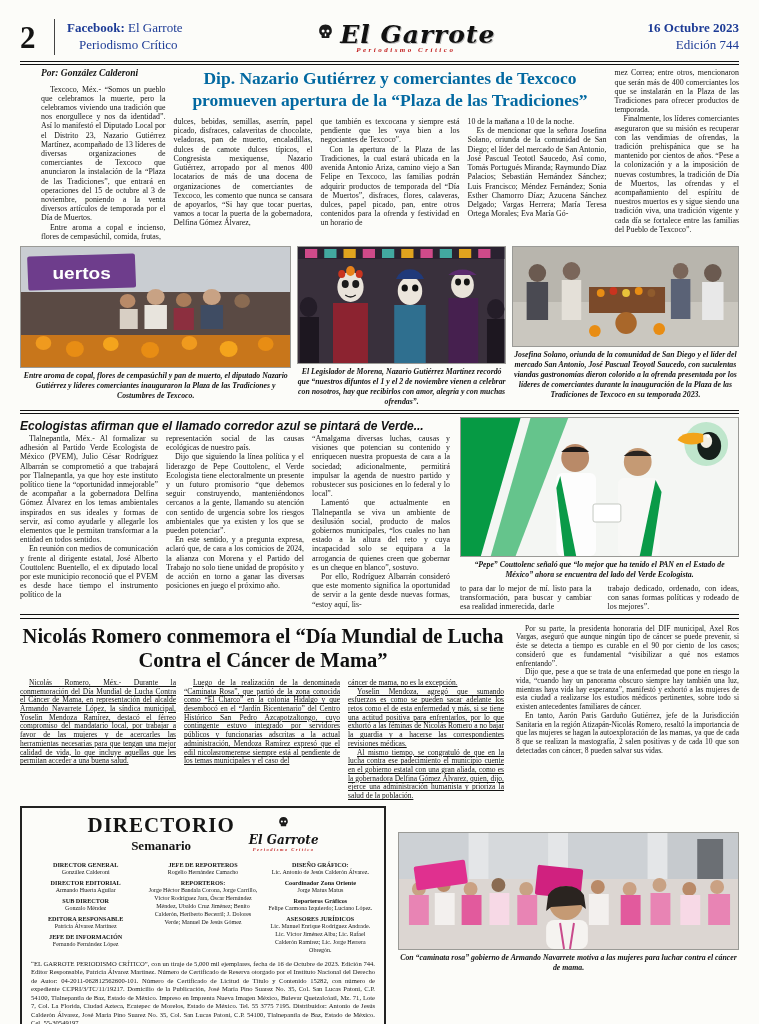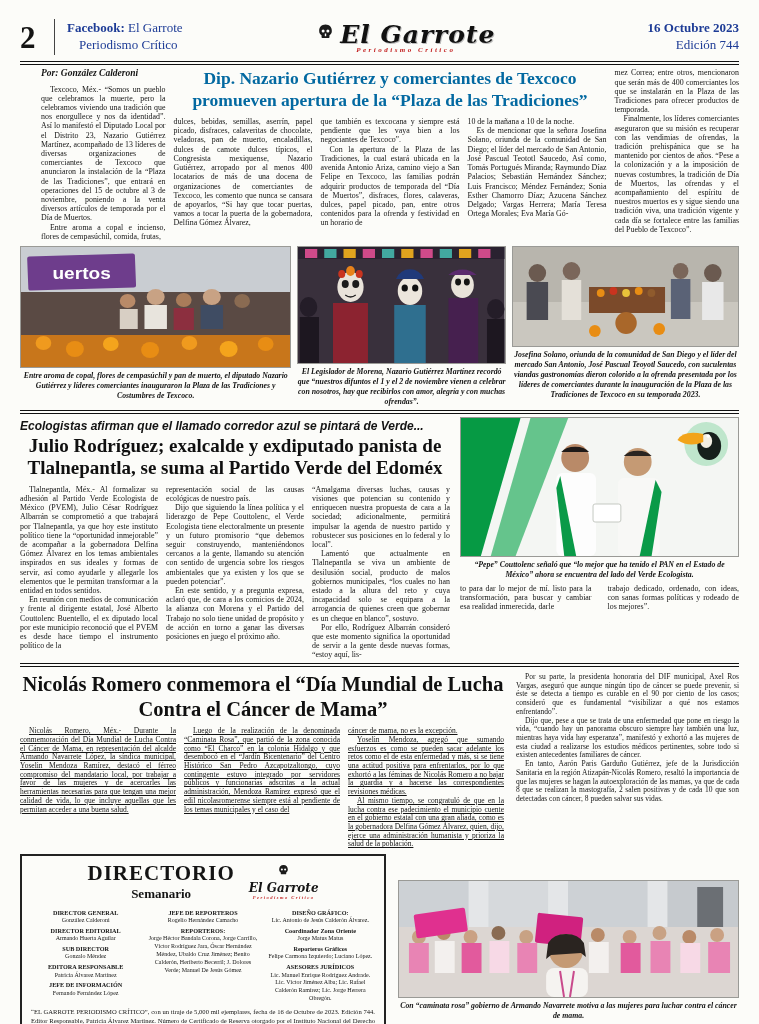--- a/index.html
+++ b/index.html
@@ -234,21 +234,20 @@
       </div>
       <figcaption class="cap">Josefina Solano, oriunda de la comunidad de San Diego y el líder del mercado San Antonio, José Pascual Teoyotl Saucedo, con suculentas viandas gastronomías dieron colorido a la ofrenda presentada por los líderes de comerciantes durante la inauguración de la Plaza de las Tradiciones de Texcoco en su temporada 2023.</figcaption>
     </figure>
   </div>
 
   <div class="drule"></div>
 
   <div class="a2">
     <div class="a2-left">
       <div class="kicker">Ecologistas afirman que el llamado corredor azul se pintará de Verde...</div>
-      <div class="h2">Julio Rodríguez; exalcalde y exdiputado panista de Tlalnepantla, se suma al Partido Verde del Edoméx</div>
       <div class="a2-cols bodytxt">
         <div class="c">
           <p class="ind">Tlalnepantla, Méx.- Al formalizar su adhesión al Partido Verde Ecologista de México (PVEM), Julio César Rodríguez Albarrán se comprometió a que trabajará por Tlalnepantla, ya que hoy este instituto político tiene la “oportunidad inmejorable” de acompañar a la gobernadora Delfina Gómez Álvarez en los temas ambientales inspirados en sus ideales y formas de servir, así como ayudarle y allegarle los elementos que le permitan transformar a la entidad en todos sentidos.</p>
           <p class="ind">En reunión con medios de comunicación y frente al dirigente estatal, José Alberto Couttolenc Buentello, el ex diputado local por este municipio reconoció que el PVEM es desde hace tiempo el instrumento político de la</p>
         </div>
         <div class="c">
           <p>representación social de las causas ecológicas de nuestro país.</p>
           <p class="ind">Dijo que siguiendo la línea política y el liderazgo de Pepe Couttolenc, el Verde Ecologista tiene electoralmente un presente y un futuro promisorio “que debemos seguir construyendo, manteniéndonos cercanos a la gente, llamando su atención con sentido de urgencia sobre los riesgos ambientales que ya existen y los que se pueden potenciar”.</p>
           <p class="ind">En este sentido, y a pregunta expresa, aclaró que, de cara a los comicios de 2024, la alianza con Morena y el Partido del Trabajo no solo tiene unidad de propósito y de acción en torno a ganar las diversas posiciones en juego el próximo año.</p>
         </div>

